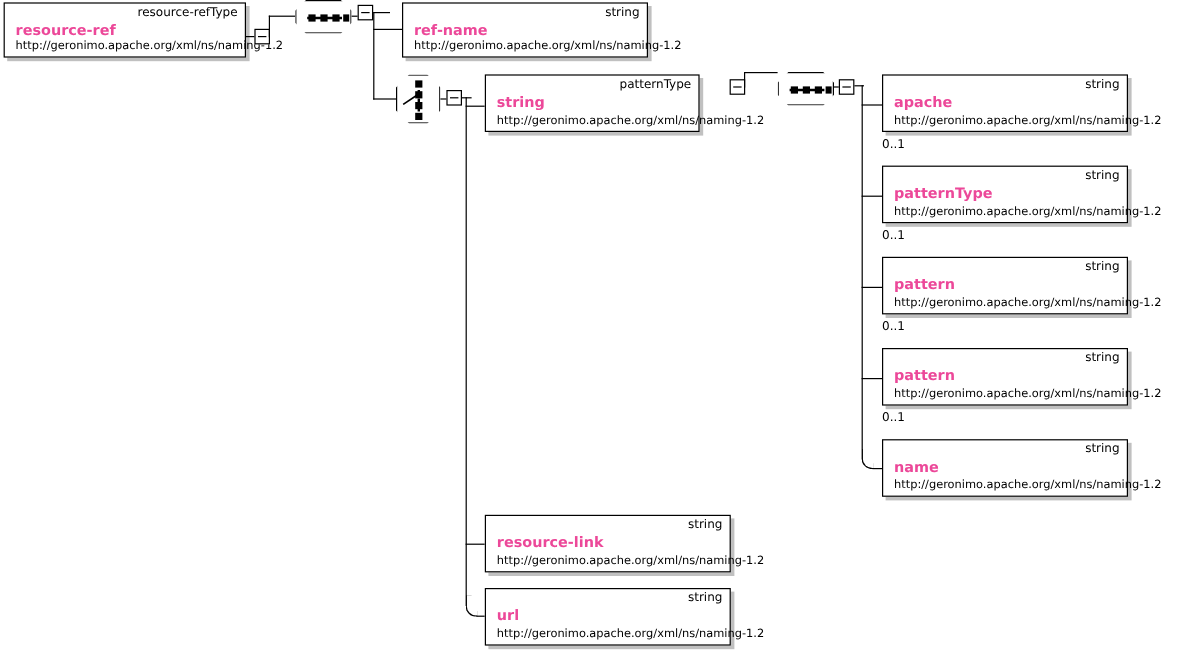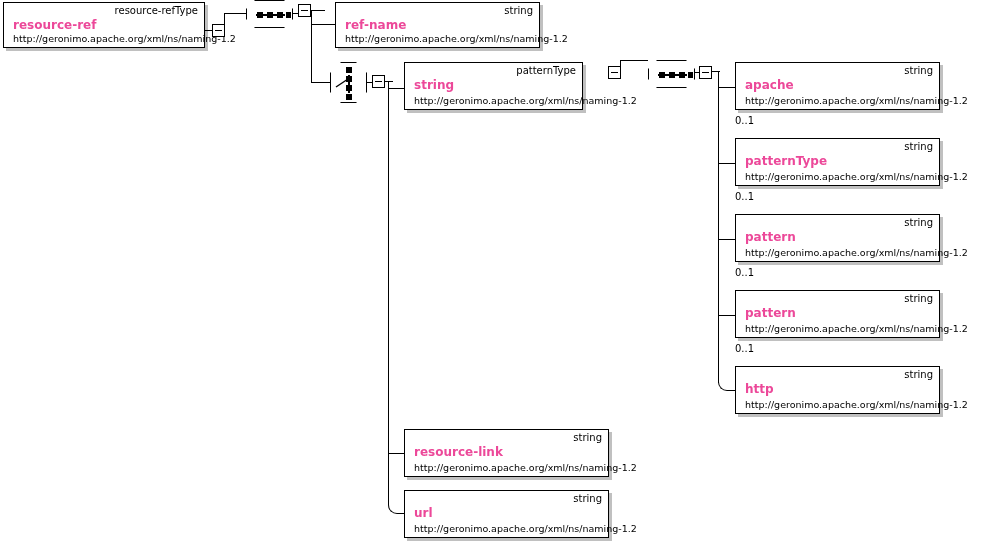--- a/index.html
+++ b/index.html
@@ -202,21 +202,21 @@
 
   <div class="node" style="left:735px;top:290px;width:205px;height:48px;">
     <span class="type">string</span>
     <span class="nm">pattern</span>
     <span class="ns">http://geronimo.apache.org/xml/ns/naming-1.2</span>
   </div>
   <div class="card" style="left:735px;top:343px;width:205px;">0..1</div>
 
   <div class="node" style="left:735px;top:366px;width:205px;height:48px;">
     <span class="type">string</span>
-    <span class="nm">http</span>
+    <span class="nm">name</span>
     <span class="ns">http://geronimo.apache.org/xml/ns/naming-1.2</span>
   </div>
 
   <div class="node" style="left:404px;top:429px;width:205px;height:48px;">
     <span class="type">string</span>
     <span class="nm">resource-link</span>
     <span class="ns">http://geronimo.apache.org/xml/ns/naming-1.2</span>
   </div>
 
   <div class="node" style="left:404px;top:490px;width:205px;height:48px;">

